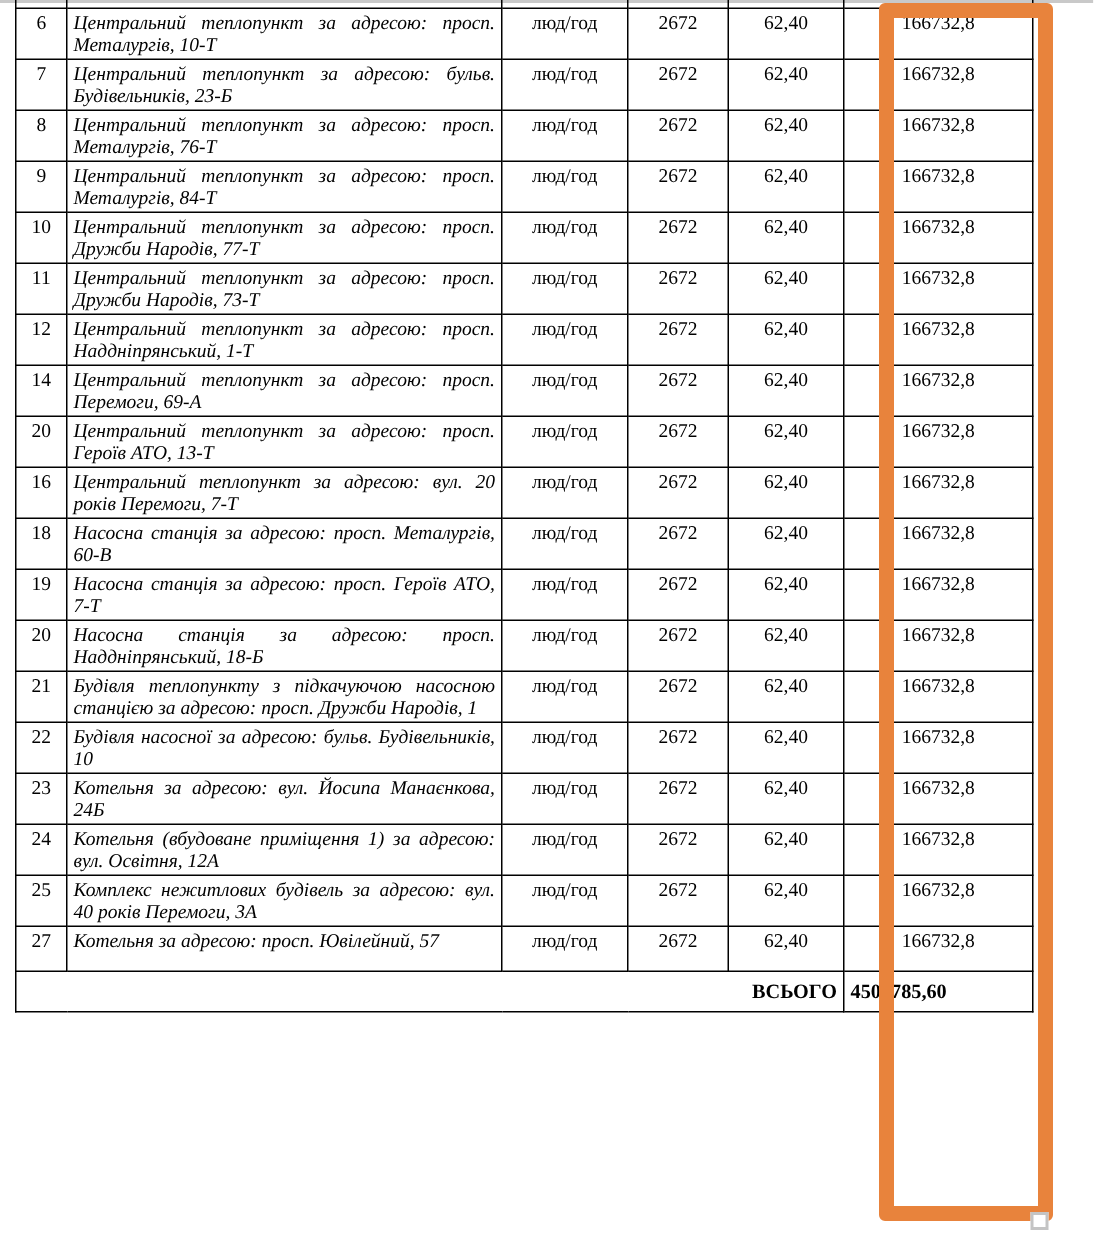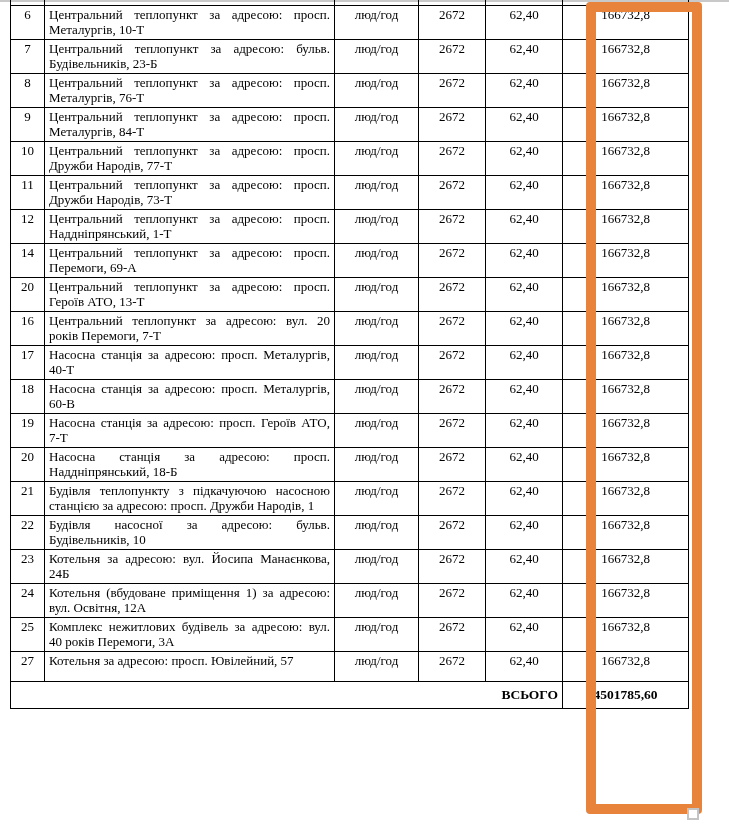--- a/index.html
+++ b/index.html
@@ -27,31 +27,31 @@
     padding: 2px 4px;
     font-size: 13px;
     line-height: 14.5px;
     color: #000;
     vertical-align: top;
     overflow: hidden;
     word-wrap: break-word;
   }
   tr.clipped td { border-top: none; height: 5px; padding: 0; }
   .c-num  { text-align: center; vertical-align: middle; padding-left: 1px; padding-right: 1px; }
-  .c-name { text-align: justify; text-align-last: left; }
+  .c-name { text-align: justify; text-align-last: left; font-style: italic; }
   .c-unit, .c-qty, .c-price, .c-total { text-align: center; }
   td.minh { height: 25px; }
   tr.footer-row td {
     font-weight: bold;
     height: 22px;
     vertical-align: middle;
     font-size: 13.5px;
   }
   .f-label { text-align: right; padding-right: 9px; }
-  .f-value { text-align: center; font-family: Liberation Serif, serif; }
+  .f-value { text-align: left; font-family: Liberation Serif, serif; }
   .highlight-rect {
     position: absolute;
     left: 586px; top: 2px;
     width: 116px; height: 812px;
     box-sizing: border-box;
     border: 10px solid #e8833c;
     border-radius: 4px;
     z-index: 5;
     pointer-events: none;
   }
@@ -163,28 +163,20 @@
   </tr>
         <tr>
     <td class="c-num minh">16</td>
     <td class="c-name minh">Центральний теплопункт за адресою: вул. 20 років Перемоги, 7-Т</td>
     <td class="c-unit">люд/год</td>
     <td class="c-qty">2672</td>
     <td class="c-price">62,40</td>
     <td class="c-total">166732,8</td>
   </tr>
         <tr>
-    <td class="c-num minh">17</td>
-    <td class="c-name minh">Насосна станція за адресою: просп. Металургів, 40-Т</td>
-    <td class="c-unit">люд/год</td>
-    <td class="c-qty">2672</td>
-    <td class="c-price">62,40</td>
-    <td class="c-total">166732,8</td>
-  </tr>
-        <tr>
     <td class="c-num minh">18</td>
     <td class="c-name minh">Насосна станція за адресою: просп. Металургів, 60-В</td>
     <td class="c-unit">люд/год</td>
     <td class="c-qty">2672</td>
     <td class="c-price">62,40</td>
     <td class="c-total">166732,8</td>
   </tr>
         <tr>
     <td class="c-num minh">19</td>
     <td class="c-name minh">Насосна станція за адресою: просп. Героїв АТО, 7-Т</td>

